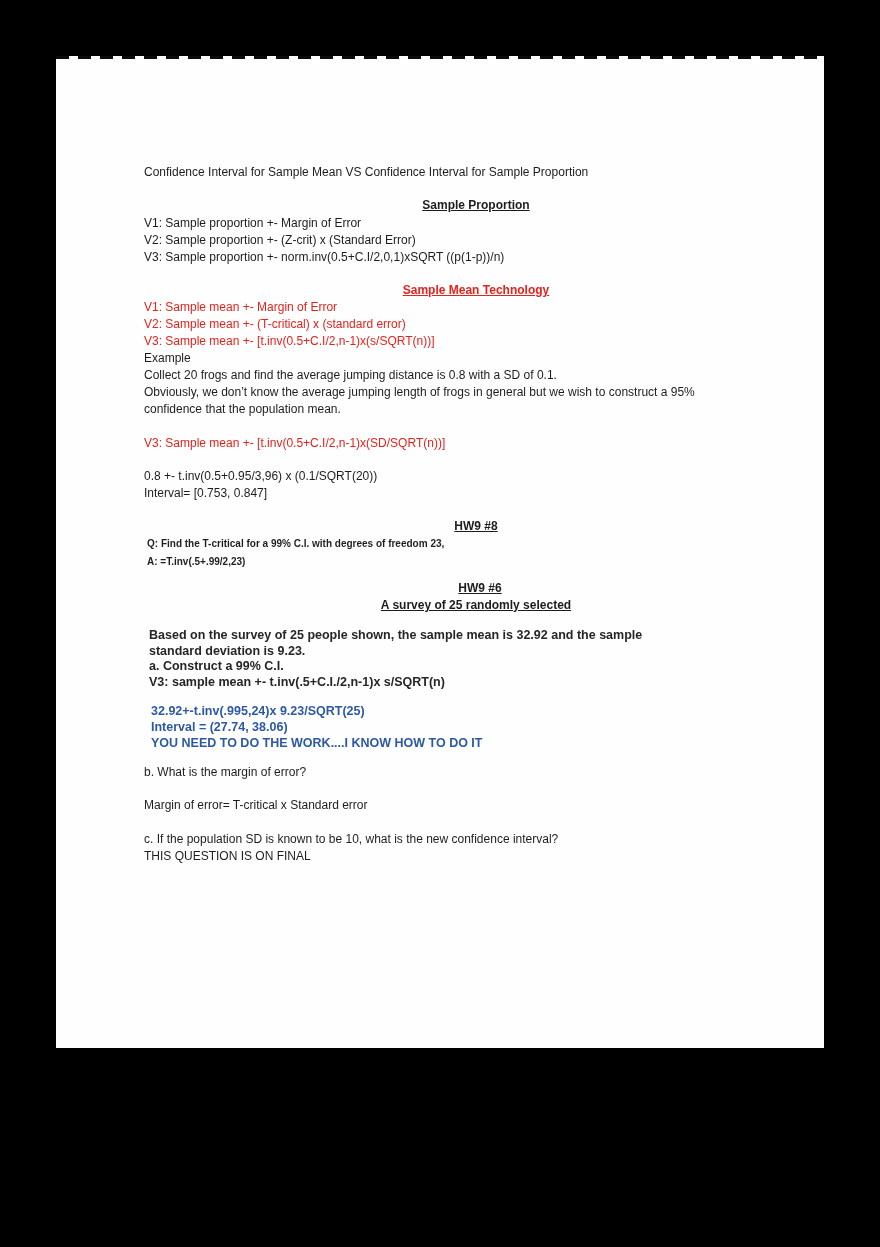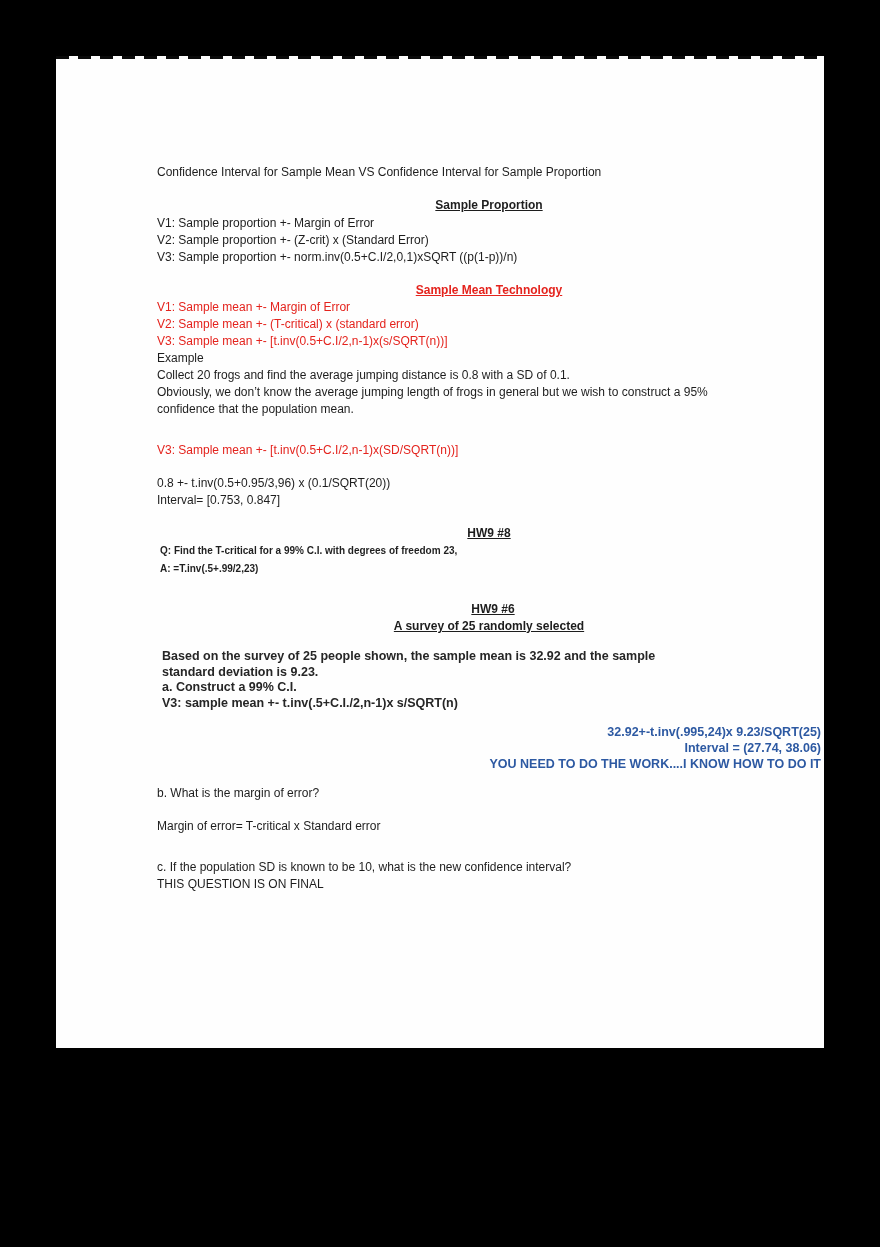--- a/index.html
+++ b/index.html
@@ -10,46 +10,46 @@
   }
   .page{
     position:absolute;left:56px;top:56px;width:768px;height:992px;
     background:#fefefe;
   }
   .edge-dashes{
     position:absolute;left:0;top:0;width:100%;height:3px;
     background:repeating-linear-gradient(90deg,#0b0b0b 0 13px,#fdfdfd 13px 22px);
   }
   .content{
-    position:absolute;left:101px;top:108px;width:664px;
+    position:absolute;left:88px;top:108px;width:664px;
   }
   .ln{
     font-size:12px;line-height:17px;color:#1d1d1d;white-space:nowrap;
   }
   .bold{font-weight:700;text-align:center;}
   .ul{text-decoration:underline;}
   .red{color:#e4231d;}
   .qa{
     font-size:10px;line-height:18px;font-weight:700;color:#1f1f1f;
     white-space:nowrap;padding-left:3px;
   }
   .paste{
     font-size:12.5px;line-height:15.5px;font-weight:700;color:#262626;
     white-space:nowrap;padding-left:5px;
   }
   .bluep{
     font-size:12.5px;line-height:16px;font-weight:700;color:#2d59a2;
-    white-space:nowrap;padding-left:7px;text-align:right;
+    white-space:nowrap;padding-left:7px;
   }
   .gap1{margin-top:1px;}
   .gap2{margin-top:14px;}
   .gap13{margin-top:13px;}
   .gap16{margin-top:16px;}
-  .gap17{margin-top:24px;}
-  .gap19{margin-top:23px;padding-left:8px;}
+  .gap17{margin-top:17px;}
+  .gap19{margin-top:9px;padding-left:8px;}
 </style>
 </head>
 <body>
 
 <div class="page">
   <div class="edge-dashes"></div>
   <div class="content">
 
     <div class="ln">Confidence Interval for Sample Mean VS Confidence Interval for Sample Proportion</div>
 

